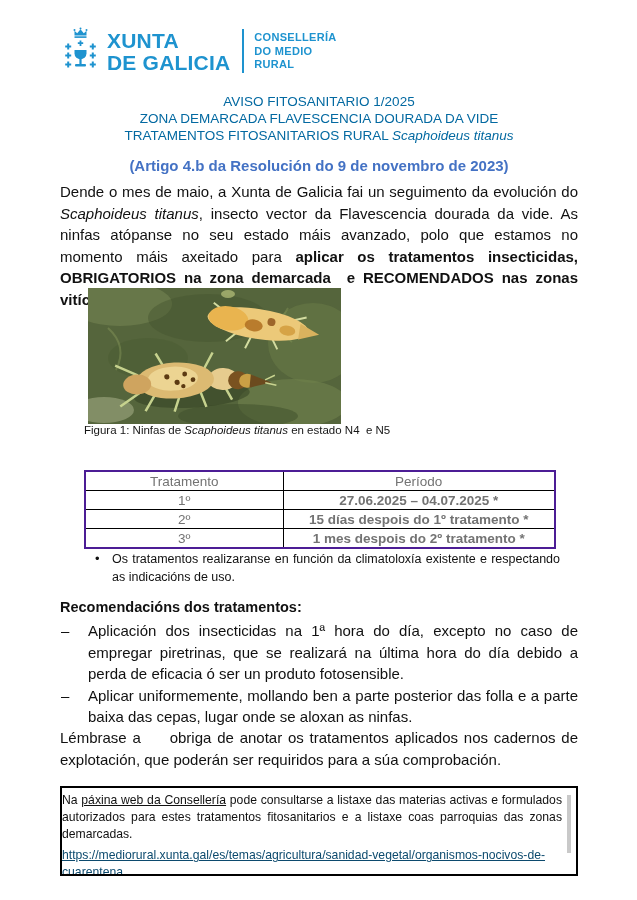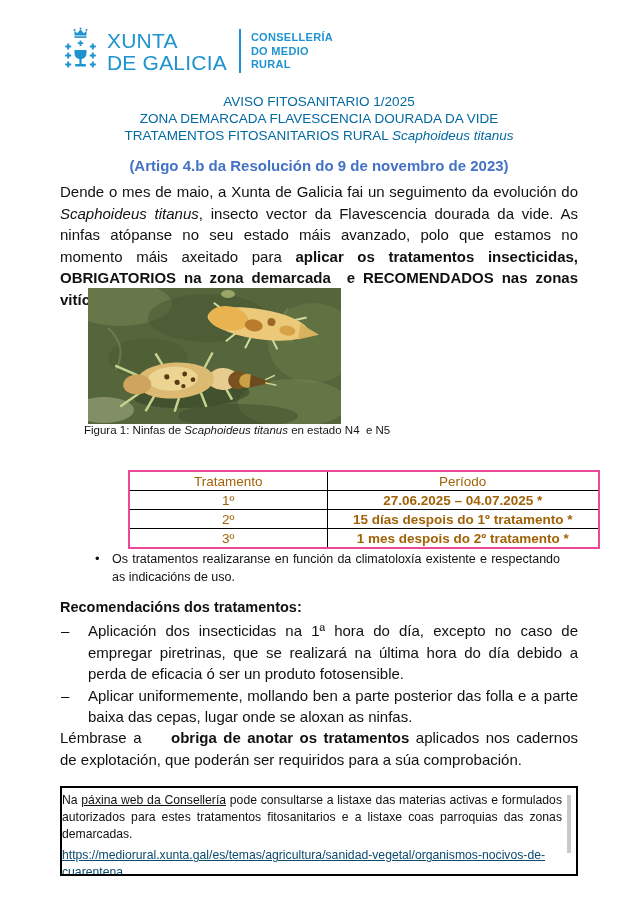--- a/index.html
+++ b/index.html
@@ -4,57 +4,57 @@
 <style>
   html,body{margin:0;padding:0;background:#fff;}
   .page{
     position:relative;width:637px;height:900px;background:#ffffff;
     font-family:"Liberation Sans","DejaVu Sans",sans-serif;color:#111;
     overflow:hidden;
   }
   
   .logo{position:absolute;left:62px;top:26px;display:flex;align-items:flex-start;}
   .crest{width:37px;height:47px;flex:0 0 auto;}
-  .brand{margin-left:8px;font-size:21px;font-weight:400;color:#1e93cf;line-height:22px;letter-spacing:.2px;padding-top:4px;}
+  .brand{margin-left:8px;font-size:21px;font-weight:700;color:#1e93cf;line-height:22px;letter-spacing:.2px;padding-top:4px;}
   .logo-divider{width:2px;height:44px;background:#1e93cf;margin:3px 10px 0 12px;}
   .dept{font-size:11px;font-weight:700;color:#1e93cf;line-height:13.5px;letter-spacing:.3px;padding-top:5px;}
   
   .title-block{position:absolute;left:60px;top:93px;width:518px;text-align:center;
     font-size:13.5px;font-weight:400;line-height:17px;color:#0369a1;}
   .subtitle{position:absolute;left:60px;top:157px;width:518px;text-align:center;
     font-size:15px;font-weight:700;color:#4472c4;}
   
   .intro{position:absolute;left:60px;top:181px;width:518px;font-size:15px;
     line-height:21.6px;text-align:justify;margin:0;}
   .intro .sp-italic{font-style:italic;}
   .intro .sp-bold{font-weight:700;}
   
   .photo{position:absolute;left:88px;top:288px;width:253px;height:136px;display:block;}
   .caption{position:absolute;left:84px;top:424px;font-size:11.5px;margin:0;color:#161616;}
   .caption .sp-italic{font-style:italic;}
   
   .treat-table{position:absolute;left:84px;top:470px;width:472px;border-collapse:collapse;
-    font-size:13.5px;color:#a16207;table-layout:fixed;border:2px solid #ec4899;margin-left:44px;}
+    font-size:13.5px;color:#737373;table-layout:fixed;border:2px solid #4c1d95;}
   .treat-table th,.treat-table td{border:1px solid #000;height:18px;padding:0 4px;
     text-align:center;vertical-align:middle;font-weight:400;}
   .treat-table col.c1{width:198px;}
   .treat-table td.periodo{font-weight:700;}
   
   .footnote{position:absolute;left:84px;top:551px;width:476px;box-sizing:border-box;
     padding-left:28px;font-size:12.5px;line-height:17.5px;text-align:justify;margin:0;}
   .footnote .bullet{position:absolute;left:11px;top:-1px;font-size:13px;}
   
   .rec-heading{position:absolute;left:60px;top:599px;font-size:14.5px;font-weight:700;margin:0;}
   .rec-list{position:absolute;left:60px;top:620px;width:518px;font-size:15px;line-height:21.6px;}
   .rec-item{position:relative;padding-left:28px;text-align:justify;}
   .rec-item .dash{position:absolute;left:1px;top:0;}
   
   .reminder{position:absolute;left:60px;top:727px;width:518px;font-size:15px;
     line-height:21.6px;text-align:justify;margin:0;}
-  .reminder .sp-bold{font-weight:700;margin-left:23px;}
+  .reminder .sp-bold{font-weight:400;margin-left:23px;}
   
   .infobox{position:absolute;left:60px;top:786px;width:518px;height:90px;box-sizing:border-box;
     border:2px solid #000;padding:4px 14px 4px 0;font-size:12.2px;line-height:16.8px;overflow:hidden;}
   .infobox-text{text-align:justify;margin:0;}
   .inline-link{text-decoration:underline;color:#111;cursor:pointer;}
   .infobox-url{margin-top:5px;color:#0c4a6e;text-decoration:underline;line-height:16.5px;
     overflow-wrap:anywhere;cursor:pointer;}
   .artifact-bar{position:absolute;right:5px;top:7px;width:4px;height:58px;background:#c9c9c9;}
 </style>
 </head>

